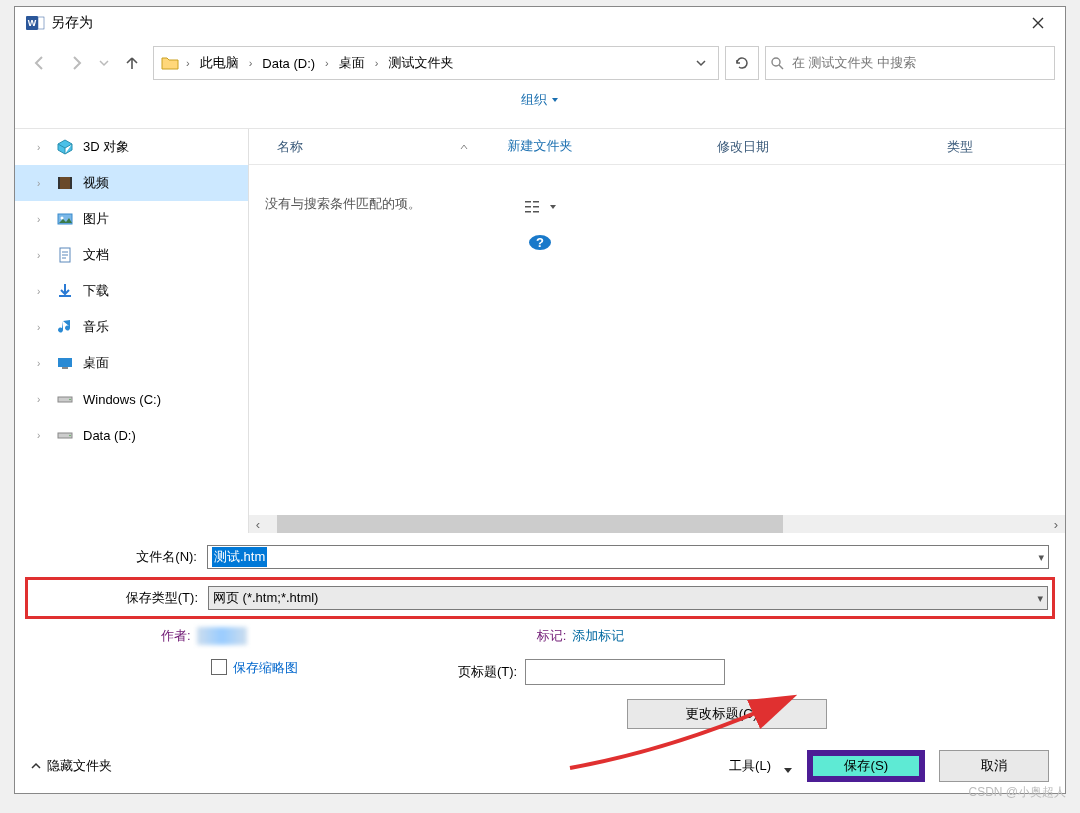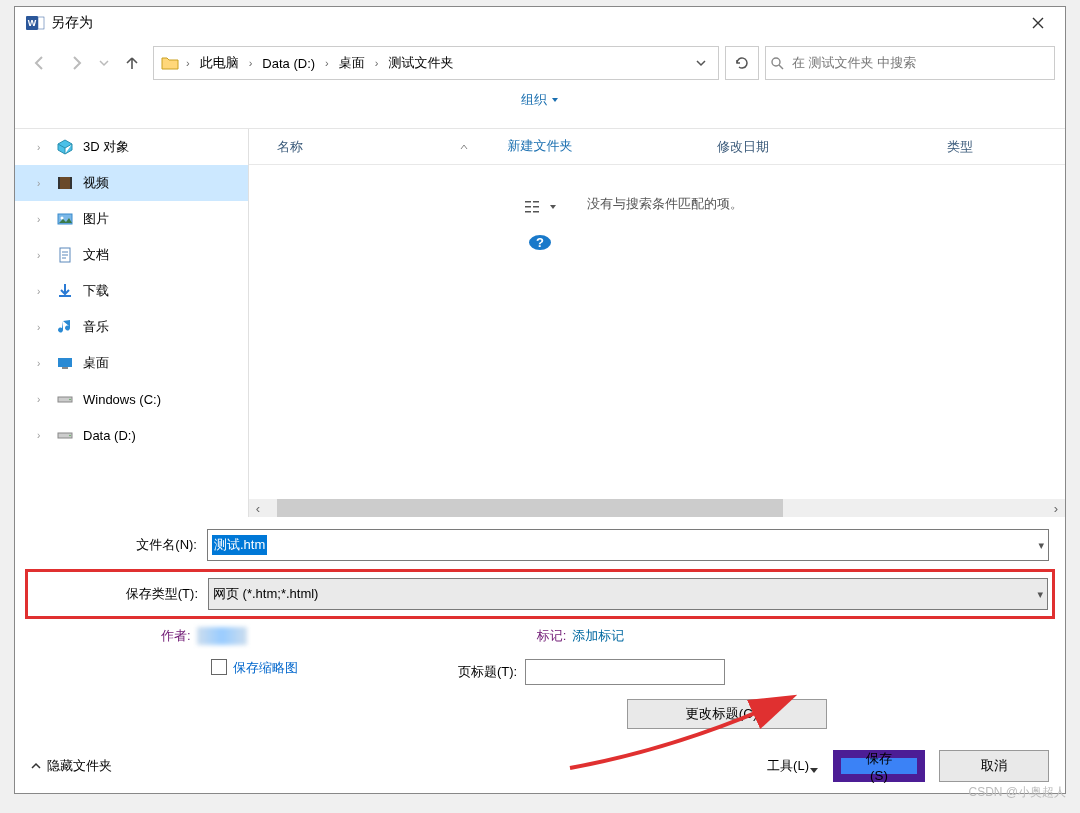--- a/index.html
+++ b/index.html
@@ -29,48 +29,48 @@
 .sidebar { width: 234px; background: #fff; overflow-y: auto; border-right: 1px solid #e0e0e0; }
 .tree-item { height: 36px; display: flex; align-items: center; padding-left: 22px; gap: 8px; cursor: pointer; }
 .tree-item.selected { background: #cce8ff; }
 .tree-arrow { width: 10px; color: #999; font-size: 10px; }
 .tree-icon { width: 20px; height: 20px; display: flex; align-items: center; justify-content: center; }
 .content { flex: 1; display: flex; flex-direction: column; }
 .col-headers { height: 36px; display: flex; align-items: center; border-bottom: 1px solid #e8e8e8; padding-left: 28px; color: #3a5a7a; }
 .ch-name { flex: 0 0 440px; display: flex; align-items: center; gap: 16px; }
 .ch-date { flex: 0 0 230px; }
 .ch-type { flex: 1; }
-.empty-msg { text-align: center; color: #555; padding-top: 30px; margin-left: 16px; }
+.empty-msg { text-align: left; color: #555; padding-top: 30px; margin-left: 16px; }
 .scroll-h { height: 18px; background: #efefef; display: flex; }
 .scroll-h .thumb { width: 62%; background: #ccc; margin-left: 10px; }
 .scroll-h .arrow { width: 18px; display: flex; align-items: center; justify-content: center; color: #666; cursor: pointer; }
 .bottom { padding: 12px 16px 10px 16px; }
 .field-row { display: flex; align-items: center; margin-bottom: 8px; }
 .field-label { width: 176px; text-align: right; padding-right: 10px; }
-.field-input { flex: 1; height: 32px; border: 1px solid #7a7a7a; padding: 0 4px; display: flex; align-items: center; position: relative; background: #fff; }
+.field-input { flex: 1; height: 24px; border: 1px solid #7a7a7a; padding: 0 4px; display: flex; align-items: center; position: relative; background: #fff; }
 .fname-val { background: #0078d7; color: #fff; padding: 1px 2px; }
 .dd-arrow { position: absolute; right: 4px; color: #555; cursor: pointer; font-size: 11px; }
 .red-box { border: 3px solid #e03030; padding: 6px 4px; margin: 0 -6px 8px -6px; }
 .meta-row { display: flex; padding-left: 130px; gap: 60px; margin-top: 6px; }
 .meta-item { display: flex; align-items: center; gap: 6px; }
 .meta-label { color: #701a75; }
 .meta-link { color: #0369a1; cursor: pointer; }
 .author-blur { width: 50px; height: 18px; background: linear-gradient(90deg,#cde,#9cf,#cde); filter: blur(2px); }
 .row-thumb { display: flex; align-items: flex-start; padding-left: 180px; margin-top: 14px; }
 .chk { width: 16px; height: 16px; border: 1px solid #666; margin-right: 6px; cursor: pointer; }
 .chk-label { color: #0066cc; }
 .pgtitle { display: flex; align-items: center; margin-left: 160px; gap: 8px; }
 .pginput { width: 200px; height: 26px; border: 1px solid #888; }
 .change-title-row { display: flex; justify-content: flex-start; padding-left: 596px; margin-top: 14px; }
 .btn { height: 30px; padding: 0 20px; border: 1px solid #999; background: #e9e9e9; cursor: pointer; display: inline-flex; align-items: center; justify-content: center; }
 .footer { height: 54px; display: flex; align-items: center; padding: 0 16px; gap: 14px; }
 .footer .spacer { flex: 1; }
 .hide-folders { display: flex; align-items: center; gap: 6px; cursor: pointer; }
-.tools { display: flex; align-items: flex-end; gap: 0; cursor: pointer; }
-.save-btn { border: 8px solid #4c1d95; background: #3b82f6; color: #000; width: 92px; height: 32px; }
+.tools { display: flex; align-items: flex-end; gap: 12px; cursor: pointer; }
+.save-btn { border: 6px solid #4c1d95; background: #5eead4; color: #000; width: 118px; height: 32px; }
 .cancel-btn { width: 110px; height: 32px; }
 .watermark { position: absolute; right: 14px; bottom: 12px; color: #bbb; font-size: 12px; }
 .arrow-annotation { position: absolute; left: 560px; top: 688px; pointer-events: none; }
 </style>
 </head>
 <body>
 
 <div class="dialog">
 
   <div class="titlebar">

